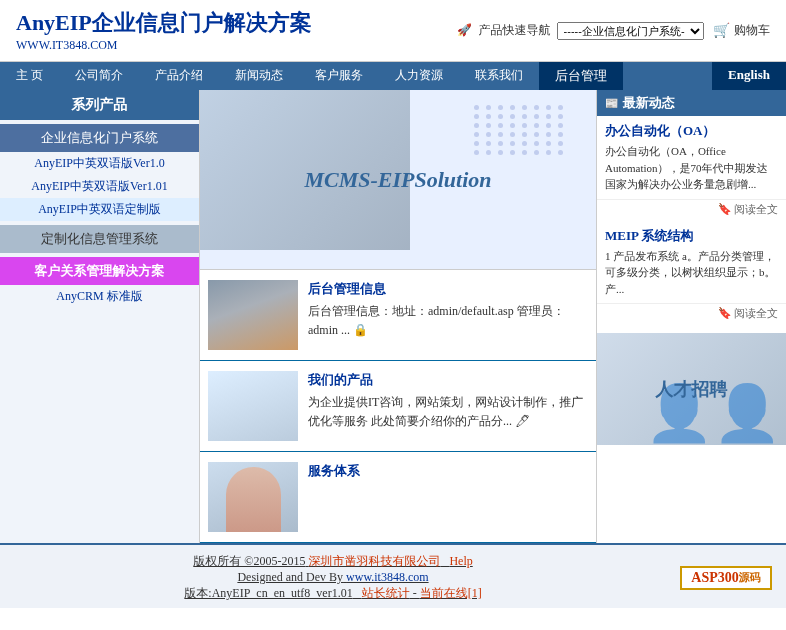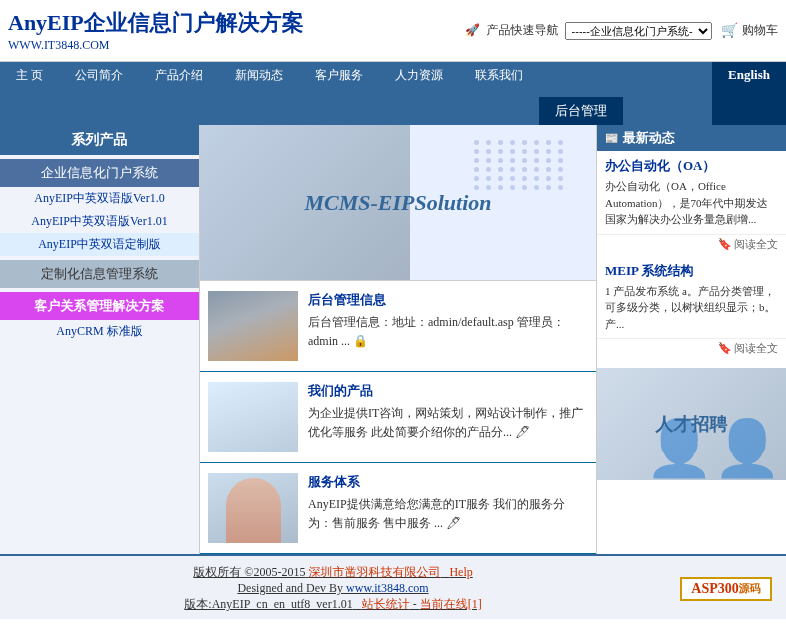--- a/index.html
+++ b/index.html
@@ -1,47 +1,47 @@
 <!DOCTYPE html>
 <html><head>
   <meta charset="utf-8">
   <style>
     * { margin: 0; padding: 0; box-sizing: border-box; }
     body { font-family: SimSun, '宋体', serif; font-size: 12px; width: 786px; background: #fff; }
 
     
-    #header { display: flex; align-items: center; padding: 8px 8px; border-bottom: 1px solid #ccc; background: #fff; }
+    #header { display: flex; align-items: center; padding: 8px 16px; border-bottom: 1px solid #ccc; background: #fff; }
     #header .logo-text { font-size: 22px; font-weight: bold; color: #003399; }
     #header .logo-sub { font-size: 12px; color: #003399; }
     #header .logo-wrap { flex: 1; }
     #header .nav-quick { display: flex; align-items: center; gap: 6px; font-size: 12px; color: #333; }
     #header .nav-quick select { font-size: 11px; padding: 1px 2px; }
     #header .cart { display: flex; align-items: center; gap: 3px; color: #333; font-size: 12px; }
     #header .cart-icon { color: #336699; font-size: 14px; }
 
     
     #nav { background: #336699; display: flex; }
     #nav a { color: #fff; text-decoration: none; padding: 5px 16px; font-size: 12px; display: block; }
     #nav .nav-en { background: #003366; color: #fff; margin-left: auto; padding: 5px 16px; font-size: 13px; font-weight: bold; }
-    #nav .nav-admin { background: #003366; color: #fff; padding: 5px 16px; font-size: 13px; margin-top: 35px; }
+    #nav .nav-admin { background: #003366; color: #fff; padding: 5px 16px; font-size: 13px; }
 
     
     #main { display: flex; }
 
     
     #sidebar { width: 200px; min-width: 200px; background: #f0f4fa; border-right: 1px solid #ccc; }
     #sidebar .sidebar-title { background: #336699; color: #fff; text-align: center; font-size: 14px; font-weight: bold; padding: 6px 0; }
     #sidebar .sidebar-section { background: #4d6fa0; color: #fff; text-align: center; font-size: 13px; padding: 5px 0; margin-top: 4px; }
     #sidebar .sidebar-link { display: block; text-align: center; color: #003399; text-decoration: none; padding: 3px 5px; font-size: 12px; }
     #sidebar .sidebar-section2 { background: #aabbcc; color: #333; text-align: center; font-size: 13px; padding: 5px 0; margin-top: 4px; }
     #sidebar .sidebar-section-active { background: #d946ef; color: #fff; text-align: center; font-size: 13px; font-weight: bold; padding: 5px 1px; margin-top: 4px; }
 
     
     #center { flex: 1; padding: 0; }
-    #banner { height: 156px; background: #e8f0ff; display: flex; align-items: center; justify-content: center; font-size: 22px; color: #336699; font-style: italic; font-weight: bold; border-bottom: 1px solid #ccc; position: relative; overflow: hidden; }
+    #banner { height: 180px; background: #e8f0ff; display: flex; align-items: center; justify-content: center; font-size: 22px; color: #336699; font-style: italic; font-weight: bold; border-bottom: 1px solid #ccc; position: relative; overflow: hidden; }
     #banner .banner-title { z-index: 1; }
 
     .content-item { display: flex; border-bottom: 1px solid #0369a1; padding: 10px 8px; gap: 10px; }
     .content-item .thumb { width: 90px; min-width: 90px; height: 70px; background: #bbccdd; overflow: hidden; }
     .content-item .thumb-1 { background: linear-gradient(160deg, #8899aa 0%, #aabbcc 50%, #cc9977 100%); }
     .content-item .thumb-2 { background: linear-gradient(160deg, #ddeeff 0%, #ccddee 100%); }
     .content-item .thumb-3 { background: linear-gradient(160deg, #ccddee 0%, #aabbcc 100%); display: flex; align-items: flex-end; }
     .content-item .text-block { flex: 1; }
     .content-item .item-title { color: #003399; font-size: 13px; font-weight: bold; margin-bottom: 4px; text-decoration: none; display: block; }
     .content-item .item-desc { color: #333; font-size: 12px; line-height: 1.6; }
@@ -195,21 +195,20 @@
         <div class="item-desc">为企业提供IT咨询，网站策划，网站设计制作，推广优化等服务 此处简要介绍你的产品分... 🖊</div>
       </div>
     </div>
 
     <div class="content-item">
       <div class="thumb thumb-3" style="background:linear-gradient(160deg,#ccddee 0%,#aabbcc 100%); display:flex; align-items:flex-end; justify-content:center;">
         <div style="width:55px;height:65px;background:linear-gradient(180deg,#ddbbaa 0%,#cc9988 100%);border-radius:30px 30px 0 0;"></div>
       </div>
       <div class="text-block">
         <a href="#" class="item-title">服务体系</a>
-        <div class="item-desc">AnyEIP提供满意给您满意的IT服务 我们的服务分为：售前服务 售中服务 ... 🖊</div>
       </div>
     </div>
   </div>
 
   <div id="right">
     <div class="right-title">
       <span class="icon">📰</span>
       <span>最新动态</span>
     </div>
 

